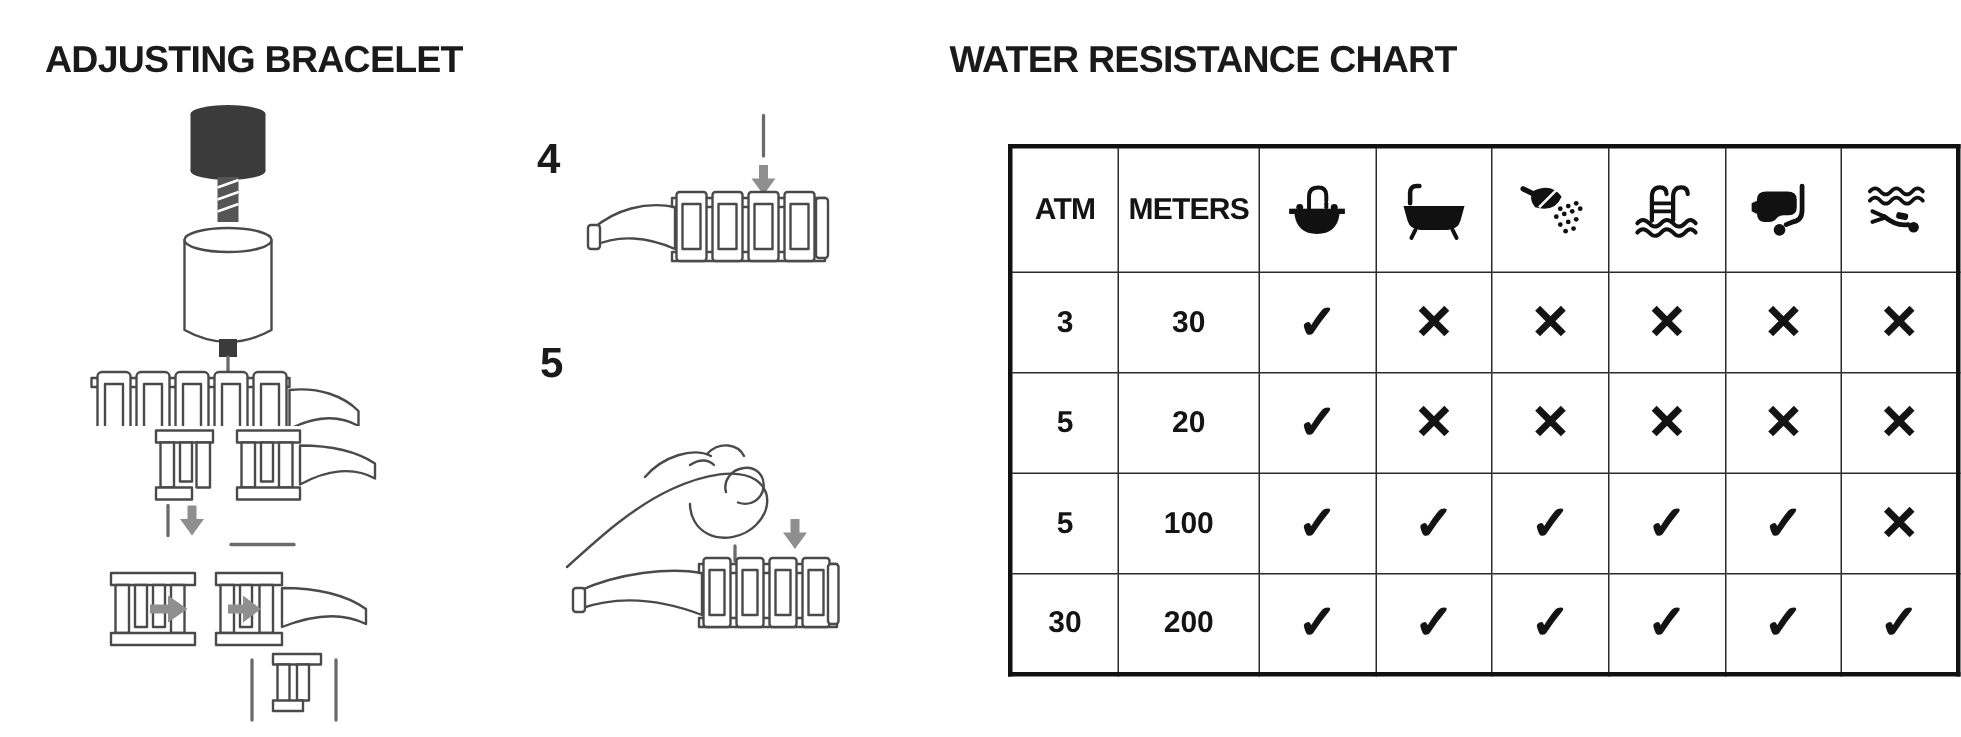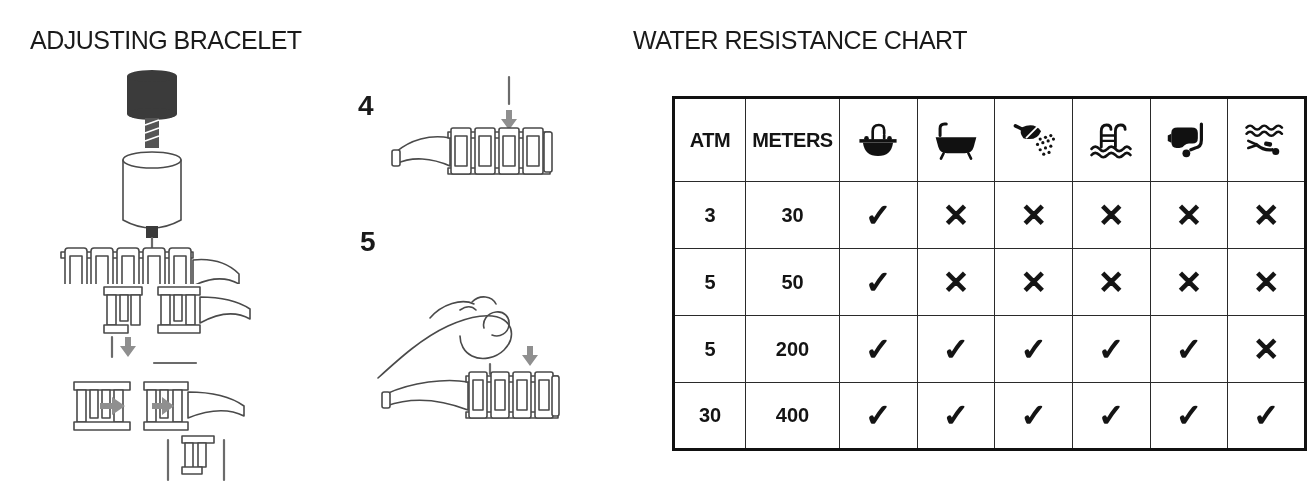--- a/index.html
+++ b/index.html
@@ -2,21 +2,21 @@
 <html><head>
 <meta charset="utf-8">
 <style>
   html,body{margin:0;padding:0;}
   body{
     width:1307px;height:491px;position:relative;background:#ffffff;
     font-family:"Liberation Sans","DejaVu Sans",sans-serif;color:#141414;overflow:hidden;
   }
   .abs{position:absolute;}
   .section-title{
-    font-size:25px;font-weight:normal;letter-spacing:-0.5px;white-space:nowrap;color:#1a1a1a;
+    font-size:25px;font-weight:bold;letter-spacing:-0.5px;white-space:nowrap;color:#1a1a1a;
   }
   .step-num{font-size:28px;font-weight:bold;color:#1a1a1a;}
   
   .ln{fill:none;stroke:#4a4a4a;stroke-width:1.6;stroke-linecap:round;stroke-linejoin:round;}
   .fw{fill:#ffffff;stroke:#4a4a4a;stroke-width:1.6;stroke-linejoin:round;}
   .dk{fill:#3b3b3b;stroke:none;}
   .pin{stroke:#6b6b6b;stroke-width:2.2;stroke-linecap:round;fill:none;}
   .arw{fill:#8f8f8f;stroke:none;}
   
   table.wr{
@@ -269,41 +269,41 @@
       <td class="num-cell">30</td>
       <td class="mark-cell">✓</td>
       <td class="mark-cell">✕</td>
       <td class="mark-cell">✕</td>
       <td class="mark-cell">✕</td>
       <td class="mark-cell">✕</td>
       <td class="mark-cell">✕</td>
     </tr>
     <tr style="height:67px">
       <td class="num-cell">5</td>
-      <td class="num-cell">50</td>
+      <td class="num-cell">20</td>
       <td class="mark-cell">✓</td>
       <td class="mark-cell">✕</td>
       <td class="mark-cell">✕</td>
       <td class="mark-cell">✕</td>
       <td class="mark-cell">✕</td>
       <td class="mark-cell">✕</td>
     </tr>
     <tr style="height:67px">
       <td class="num-cell">5</td>
-      <td class="num-cell">200</td>
+      <td class="num-cell">100</td>
       <td class="mark-cell">✓</td>
       <td class="mark-cell">✓</td>
       <td class="mark-cell">✓</td>
       <td class="mark-cell">✓</td>
       <td class="mark-cell">✓</td>
       <td class="mark-cell">✕</td>
     </tr>
     <tr style="height:67px">
       <td class="num-cell">30</td>
-      <td class="num-cell">400</td>
+      <td class="num-cell">200</td>
       <td class="mark-cell">✓</td>
       <td class="mark-cell">✓</td>
       <td class="mark-cell">✓</td>
       <td class="mark-cell">✓</td>
       <td class="mark-cell">✓</td>
       <td class="mark-cell">✓</td>
     </tr>
   </tbody>
 </table>
 

